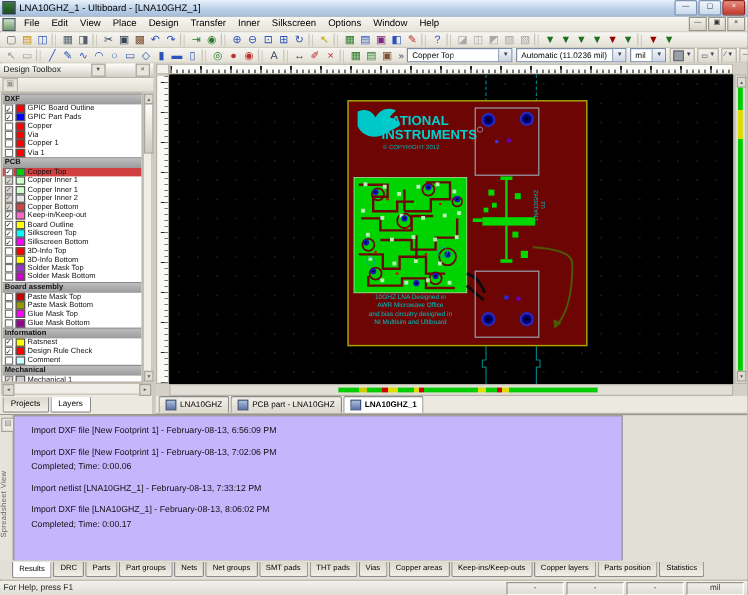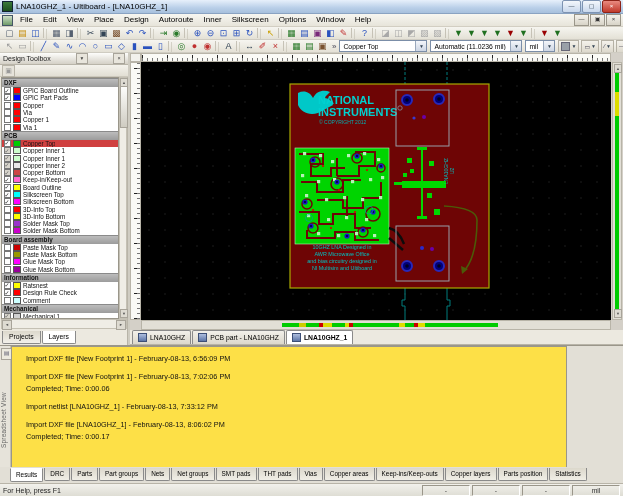--- a/index.html
+++ b/index.html
@@ -99,21 +99,21 @@
   .dtab.active{background:#fff;font-weight:bold;}
   .dicon{width:7px;height:7px;background:linear-gradient(#aebedd,#5d75a8);border:1px solid #3c4f77;flex:none;}
 
   
   .sheet{left:0;top:345px;width:623px;height:122px;background:#e2dfd6;border-top:1px solid #9a968a;box-sizing:border-box;}
   .sheet-strip{position:absolute;left:0;top:0;width:11px;height:122px;background:#e6e3da;border-right:1px solid #c4c0b4;box-sizing:border-box;}
   .sheet-btn{position:absolute;left:1px;top:2px;width:9px;height:10px;border:1px solid #a8a49a;background:#eceadf;
              font-size:6px;line-height:9px;text-align:center;color:#667;}
   .vlabel{position:absolute;left:0px;top:28px;width:11px;height:92px;writing-mode:vertical-rl;transform:rotate(180deg);
           font-size:6.3px;color:#666;text-align:center;letter-spacing:0.3px;}
-  .sheet-content{position:absolute;left:11px;top:0;width:556px;height:122px;background:#fde047;border:1px solid #9a968a;
+  .sheet-content{position:absolute;left:11px;top:0;width:508px;height:122px;background:#c4b5fd;border:1px solid #9a968a;
                  box-sizing:border-box;padding:6px 0 0 14px;overflow:hidden;}
   .loge{margin:0 0 6px 0;}
   .logm,.logd{font-size:7.3px;line-height:12px;color:#111;white-space:nowrap;}
 
   
   .btabs{left:0;top:467px;width:623px;height:16px;background:#e2dfd6;display:flex;align-items:flex-start;padding:1px 0 0 10px;box-sizing:border-box;}
   .btab{height:12px;padding:0 5px;font-size:6.4px;line-height:12px;border:1px solid #8a8a8a;border-top:none;
         border-radius:0 0 2px 2px;background:linear-gradient(#dcd8cc,#f0eee6);margin-right:1px;white-space:nowrap;}
   .btab.active{background:#fff;border-top:1px solid #fff;}
   .statusbar{left:0;top:483px;width:623px;height:13px;background:linear-gradient(#f2f1ec,#deddd4);border-top:1px solid #b8b4a8;
@@ -139,21 +139,21 @@
 
   <div class="abs menubar" data-name="menu-bar">
     <span class="docicon" data-name="mdi-document-icon"></span>
     <span class="icons">
 
     <span class="menu-item" data-name="menu-item">File</span>
         <span class="menu-item" data-name="menu-item">Edit</span>
         <span class="menu-item" data-name="menu-item">View</span>
         <span class="menu-item" data-name="menu-item">Place</span>
         <span class="menu-item" data-name="menu-item">Design</span>
-        <span class="menu-item" data-name="menu-item">Autoroute</span>
+        <span class="menu-item" data-name="menu-item">Transfer</span>
         <span class="menu-item" data-name="menu-item">Inner</span>
         <span class="menu-item" data-name="menu-item">Silkscreen</span>
         <span class="menu-item" data-name="menu-item">Options</span>
         <span class="menu-item" data-name="menu-item">Window</span>
         <span class="menu-item" data-name="menu-item">Help</span>
       </span>
     <span class="mdibtns">
       <span class="mdib" data-name="mdi-minimize-button">—</span>
       <span class="mdib" data-name="mdi-restore-button">▣</span>
       <span class="mdib" data-name="mdi-close-button">×</span>

